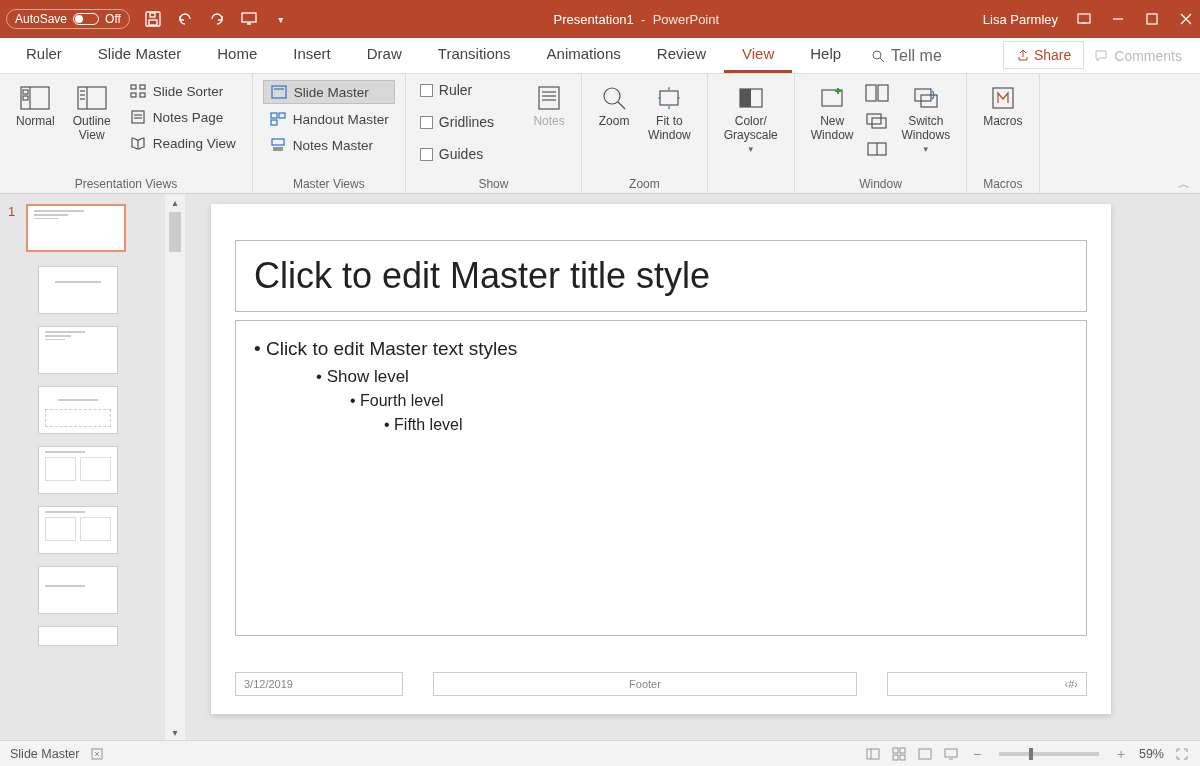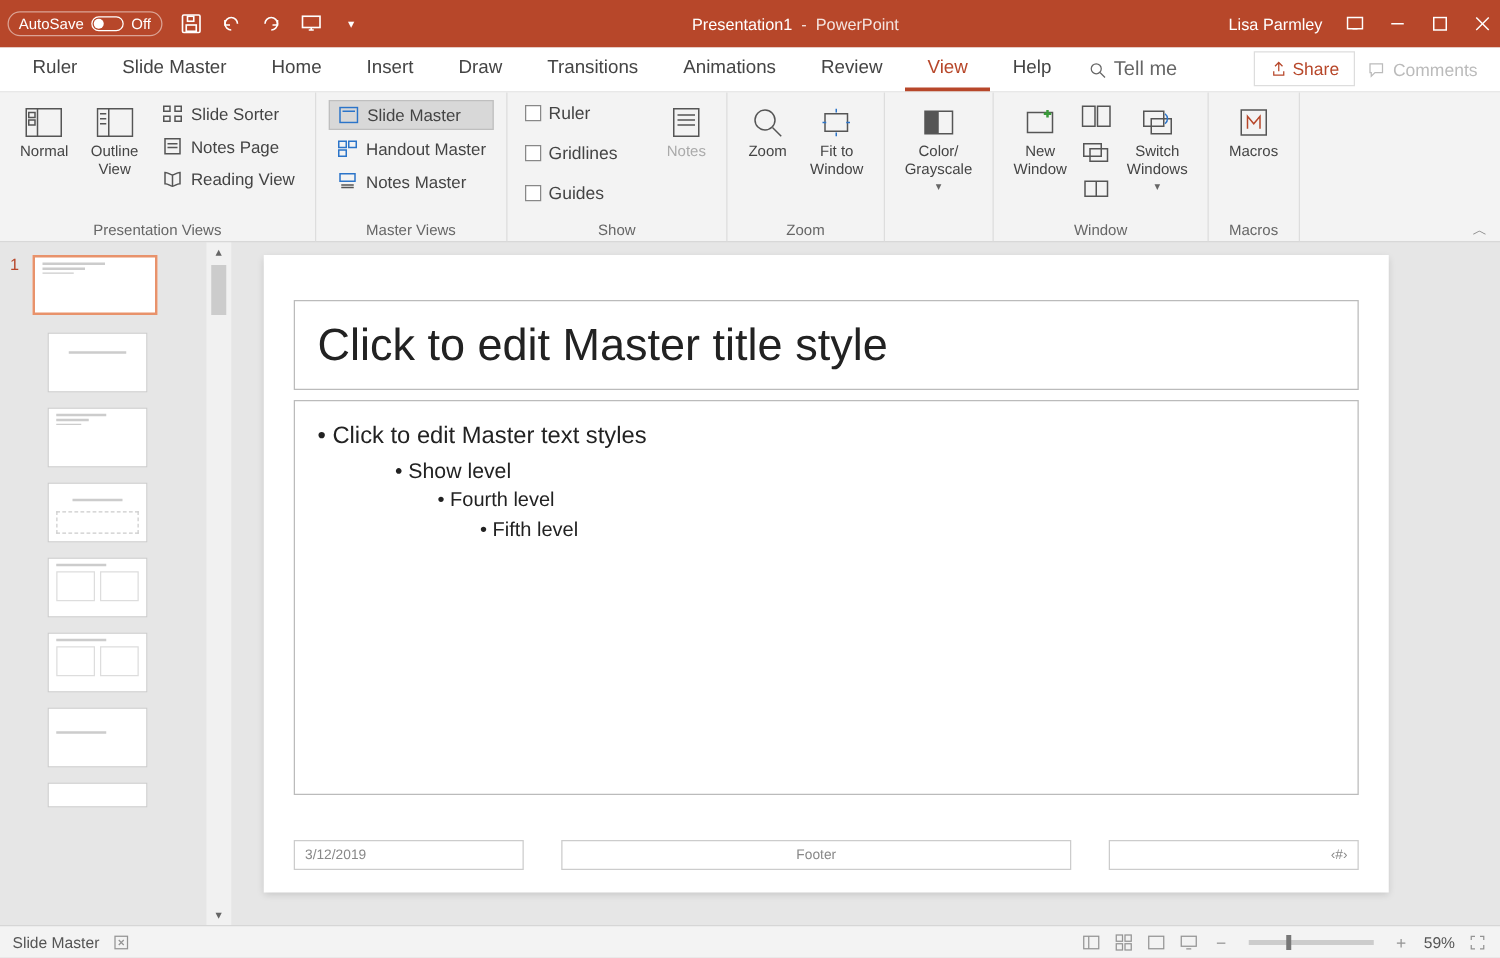--- a/index.html
+++ b/index.html
@@ -74,21 +74,21 @@
 .body-ph .l2 { margin-left: 30px; font-size: 18px; }
 .body-ph .l2::before { content: "• "; }
 .body-ph .l3 { margin-left: 62px; font-size: 17px; }
 .body-ph .l3::before { content: "• "; }
 .body-ph .l4 { margin-left: 96px; font-size: 16px; }
 .body-ph .l4::before { content: "• "; }
 .body-ph .l5 { margin-left: 130px; font-size: 16px; }
 .body-ph .l5::before { content: "• "; }
 .footer-row { display: flex; gap: 30px; position: absolute; bottom: 18px; left: 24px; right: 24px; }
 .footer-ph { border: 1px solid #ccc; height: 24px; font-size: 11px; color: #888; display: flex; align-items: center; padding: 0 8px; }
-.footer-ph.date { width: 184px; }
+.footer-ph.date { width: 168px; }
 .footer-ph.mid { flex: 1; justify-content: center; }
 .footer-ph.num { width: 200px; justify-content: flex-end; }
 
 
 .statusbar { height: 26px; background: #f3f3f3; border-top: 1px solid #d6d6d6; display: flex; align-items: center; font-size: 12.5px; color: #555; padding: 0 10px; gap: 10px; }
 .statusbar .sp { flex: 1; }
 .status-icon { width: 16px; height: 16px; display: flex; align-items: center; justify-content: center; cursor: pointer; opacity: 0.6; }
 .status-icon svg { stroke: #555; fill: none; }
 .zoom-slider { width: 100px; height: 4px; background: #ccc; position: relative; margin: 0 4px; }
 .zoom-slider .handle { position: absolute; left: 30%; top: -4px; width: 4px; height: 12px; background: #777; }

